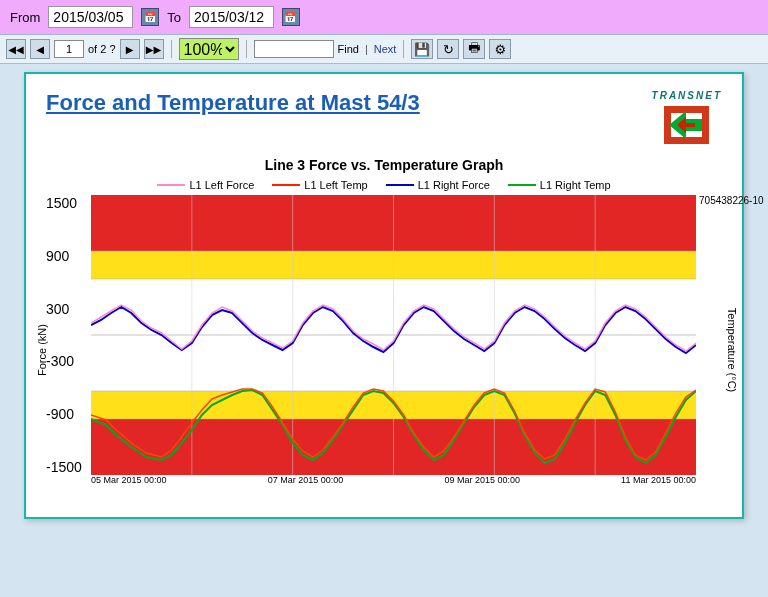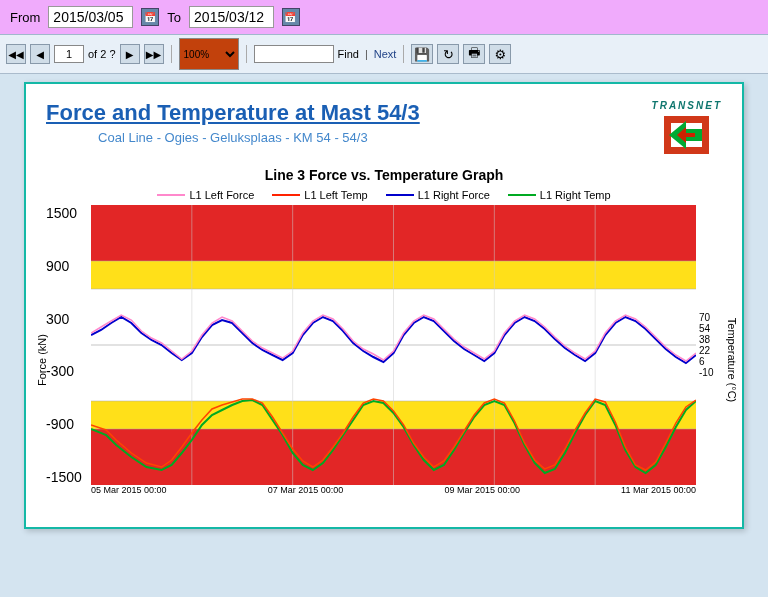--- a/index.html
+++ b/index.html
@@ -49,24 +49,24 @@
       font-size: 10px;
     }
     .page-input {
       width: 30px; height: 18px;
       border: 1px solid #888;
       text-align: center;
       font-size: 11px;
       background: white;
     }
     .zoom-select {
-      height: 32px;
+      height: 22px;
       border: 1px solid #888;
-      font-size: 10px;
-      background: #c2410c;
+      font-size: 16px;
+      background: #bef264;
       width: 60px;
     }
     .find-input {
       width: 80px; height: 18px;
       border: 1px solid #888;
       font-size: 11px;
       background: white;
     }
     .tb-separator { width: 1px; height: 18px; background: #aaa; margin: 0 3px; }
     .tb-icon-btn {
@@ -168,22 +168,22 @@
       justify-content: space-between;
       align-items: flex-start;
       font-size: 14px;
       padding-right: 3px;
     }
     .y-axis-right {
       position: absolute;
       right: 0; top: 0; bottom: 30px;
       width: 40px;
       display: flex;
-      flex-direction: column;
-      justify-content: center;
+      flex-direction: row;
+      justify-content: flex-start;
       align-items: flex-start;
       font-size: 10px;
       padding-left: 3px;
     }
     .chart-plot {
       position: absolute;
       left: 45px; right: 40px;
       top: 0; bottom: 30px;
       overflow: hidden;
     }
@@ -243,21 +243,20 @@
   <div class="tb-icon-btn">🖶</div>
   <div class="tb-icon-btn">⚙</div>
 </div>
 
 <div class="content">
   <div class="report-page">
 
     <div class="report-header">
       <div class="report-title-block">
         <div class="report-title">Force and Temperature at Mast 54/3</div>
-        <div class="report-subtitle">Coal Line - Ogies - Geluksplaas - KM 54 - 54/3</div>
       </div>
       <div class="transnet-logo">
         <div class="transnet-text">TRANSNET</div>
 
         <svg width="55" height="48" viewBox="0 0 55 48">
 
           <polygon points="5,5 50,5 50,43 5,43" fill="#cc2200" opacity="0.9"></polygon>
 
           <polygon points="12,12 43,12 43,36 12,36" fill="white"></polygon>
 

